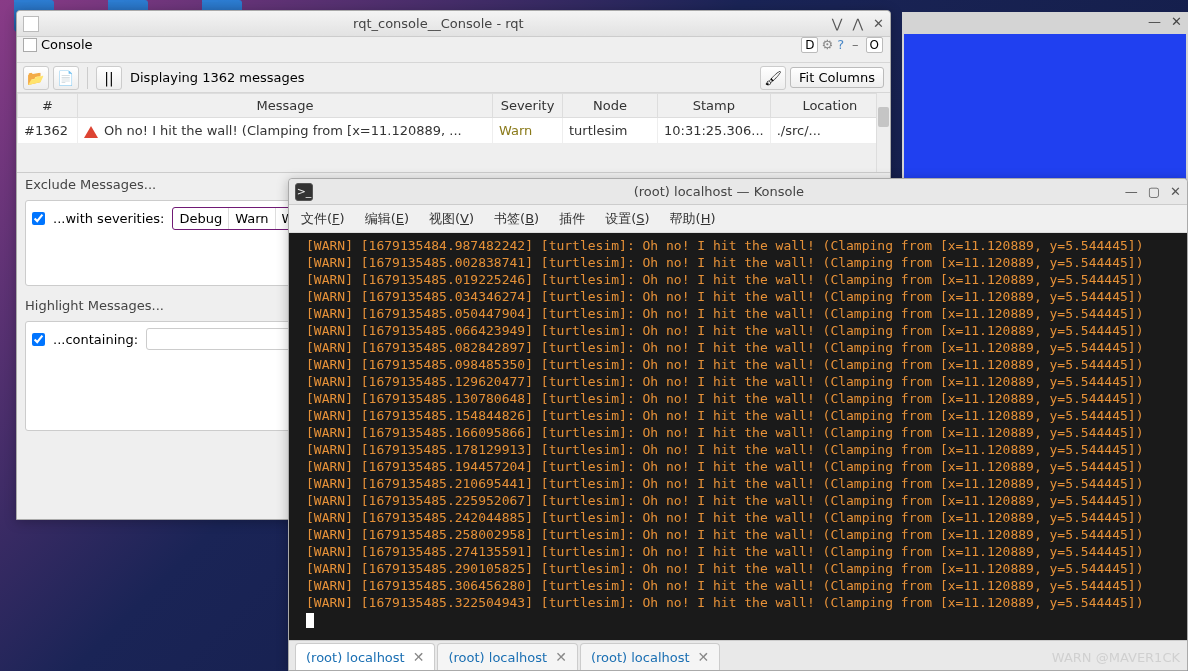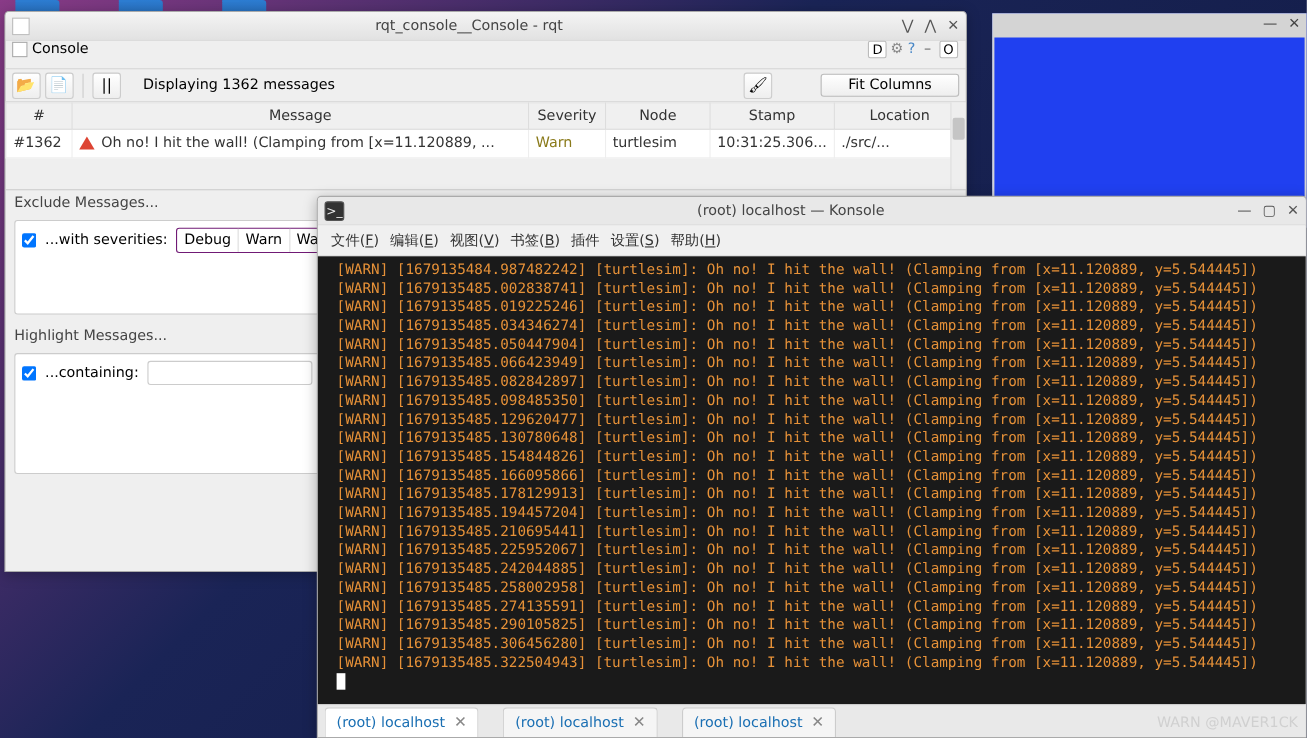--- a/index.html
+++ b/index.html
@@ -2,35 +2,35 @@
 <html><head>
 <meta charset="utf-8">
 <style>
 * { margin:0; padding:0; box-sizing:border-box; font-family:"DejaVu Sans","Noto Sans",sans-serif; font-size:13px; }
 body { width:1188px; height:671px; background:linear-gradient(135deg,#893b87 0%,#1a2456 40%,#0e1840 100%); position:relative; overflow:hidden; }
 .folder { position:absolute; width:40px; height:32px; background:linear-gradient(#2d7dd2,#1e5a9e); border-radius:3px 3px 4px 4px; }
 .folder::before { content:''; position:absolute; top:-4px; left:0; width:16px; height:6px; background:#2d7dd2; border-radius:3px 3px 0 0; }
 
 
 .win { position:absolute; background:#efefef; border:1px solid #aaa; border-radius:4px 4px 0 0; box-shadow:0 2px 12px rgba(0,0,0,.25); }
-.rqt { left:4px; top:10px; width:875px; height:510px; }
+.rqt { left:16px; top:10px; width:875px; height:510px; }
 .titlebar { height:26px; display:flex; align-items:center; padding:0 6px; background:linear-gradient(#f4f4f4,#e2e2e2); border-bottom:1px solid #ccc; border-radius:4px 4px 0 0; }
 .titlebar .icon { width:16px; height:16px; background:#fff; border:1px solid #bbb; margin-right:6px; }
 .titlebar .title { flex:1; text-align:center; color:#444; }
 .titlebar .ctl { display:flex; gap:10px; color:#555; font-size:15px; }
 
 .subrow { height:26px; display:flex; align-items:flex-start; padding:0 6px; border-bottom:1px solid #d6d6d6; }
 .subrow .lab { display:flex; align-items:center; gap:4px; }
 .spacer { flex:1; }
 .badge { border:1px solid #bbb; border-radius:2px; padding:0 3px; font-size:12px; margin:0 1px; background:#fff; }
 
 .toolbar { height:30px; display:flex; align-items:center; padding:0 6px; gap:4px; border-bottom:1px solid #d6d6d6; }
 .tbtn { width:26px; height:24px; border:1px solid #ccc; border-radius:3px; background:linear-gradient(#fff,#eee); display:flex; align-items:center; justify-content:center; font-size:14px; }
 .sep { width:1px; height:22px; background:#ccc; margin:0 4px; }
-.fit { padding:2px 24px; border:1px solid #bbb; border-radius:3px; background:linear-gradient(#fff,#eee);margin-left:40px; }
+.fit { padding:2px 8px; border:1px solid #bbb; border-radius:3px; background:linear-gradient(#fff,#eee); }
 
 .tablewrap { height:80px; overflow:hidden; border-bottom:1px solid #ccc; position:relative; }
 table { width:100%; border-collapse:collapse; background:#fff; }
 th { background:#f0f0f0; border:1px solid #ddd; padding:4px 6px; font-weight:normal; color:#333; }
 td { border:1px solid #eee; padding:5px 6px; color:#333; white-space:nowrap; overflow:hidden; text-overflow:ellipsis; }
 .warn-ic { display:inline-block; width:0; height:0; border-left:7px solid transparent; border-right:7px solid transparent; border-bottom:12px solid #d43; vertical-align:middle; margin-right:6px; }
 .sev-warn { color:#8a7a1a; }
 .vscroll { position:absolute; right:0; top:0; bottom:0; width:14px; background:#eee; border-left:1px solid #ddd; }
 .vthumb { position:absolute; top:14px; left:1px; right:1px; height:20px; background:#c5c5c5; border-radius:2px; }
 
@@ -39,25 +39,25 @@
 .filterbox { border:1px solid #ccc; background:#fff; border-radius:3px; padding:6px; margin:0 8px 8px 8px; height:86px; }
 .chkrow { display:flex; align-items:center; gap:8px; }
 .sevbtns { display:flex; border:1px solid #701a75; border-radius:3px; }
 .sevbtns span { padding:3px 6px; border-right:1px solid #ddd; }
 .sevbtns span:last-child { border-right:none; }
 .textin { border:1px solid #ccc; border-radius:3px; padding:2px 4px; height:22px; width:150px; background:#fff; }
 
 
 .kon { left:288px; top:178px; width:900px; height:493px; display:flex; flex-direction:column; }
 .kon .titlebar { background:#e8e8e8; }
-.menubar { height:28px; display:flex; align-items:center; gap:10px; padding:0 12px; background:#f0f0f0; border-bottom:1px solid #ddd; color:#333; }
+.menubar { height:28px; display:flex; align-items:center; gap:20px; padding:0 12px; background:#f0f0f0; border-bottom:1px solid #ddd; color:#333; }
 .menubar .u { text-decoration:underline; }
 .term { flex:1; background:#1a1a1a; padding:4px 17px; font-family:"DejaVu Sans Mono",monospace; font-size:13px; color:#e69138; overflow:hidden; line-height:17px; white-space:pre; }
 .term .cursor { display:inline-block; width:8px; height:15px; background:#fff; vertical-align:middle; }
-.tabs { height:30px; display:flex; align-items:flex-end; background:#e9e9e9; border-top:1px solid #ccc; padding:0 6px;gap:20px; }
+.tabs { height:30px; display:flex; align-items:flex-end; background:#e9e9e9; border-top:1px solid #ccc; padding:0 6px; }
 .tab { padding:5px 10px; border:1px solid #ccc; border-bottom:none; background:#f5f5f5; border-radius:4px 4px 0 0; margin-right:2px; display:flex; align-items:center; gap:8px; color:#1a6fb3; }
 .tab.active { background:#fff; }
 .tab .x { color:#888; font-size:14px; }
 
 
 .bluewin { position:absolute; left:902px; top:12px; width:286px; height:195px; background:#2040f0; border:2px solid #d4d4d4; border-top:22px solid #d4d4d4; }
 .bluewin .ctl { position:absolute; top:-20px; right:4px; display:flex; gap:10px; color:#444; }
 
 .watermark { position:absolute; right:8px; bottom:6px; color:#d0d0d0; font-size:13px; }
 </style>
@@ -97,21 +97,21 @@
     <span style="color:#888;margin:0 2px">⚙</span>
     <span style="color:#4a88c7;margin:0 2px">?</span>
     <span style="margin:0 6px;color:#666">–</span>
     <span class="badge">O</span>
   </div>
   <div class="toolbar">
     <span class="tbtn">📂</span>
     <span class="tbtn">📄</span>
     <span class="sep"></span>
     <span class="tbtn">||</span>
-    <span style="margin-left:16px">Displaying 1362 messages</span>
+    <span style="margin-left:4px">Displaying 1362 messages</span>
     <span class="spacer"></span>
     <span class="tbtn">🖌</span>
     <span class="fit">Fit Columns</span>
   </div>
   <div class="tablewrap">
     <table>
       <thead>
           <tr>
         <th style="width:60px">#</th>
         <th style="width:415px">Message</th>

